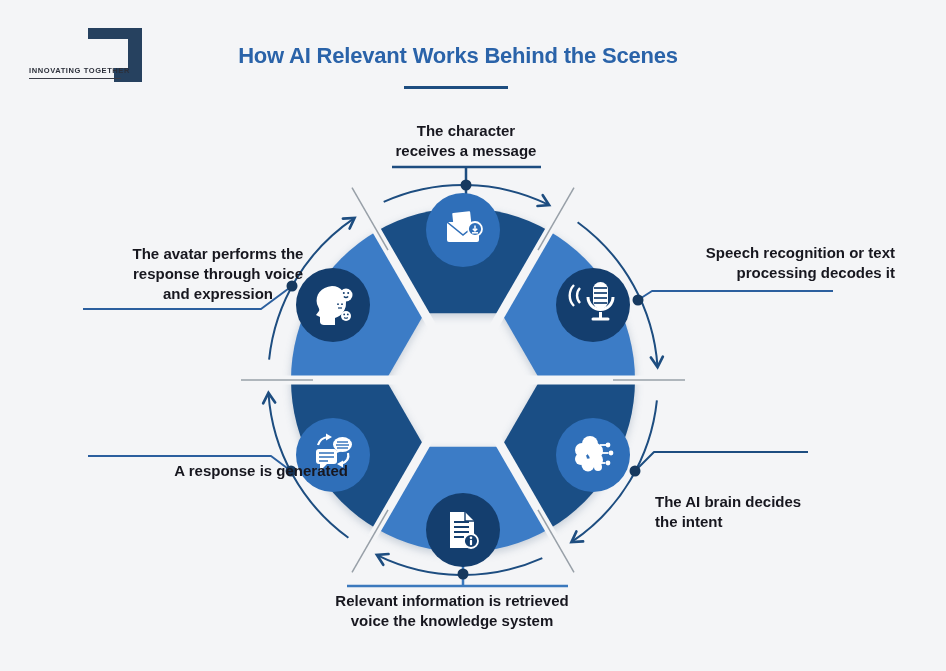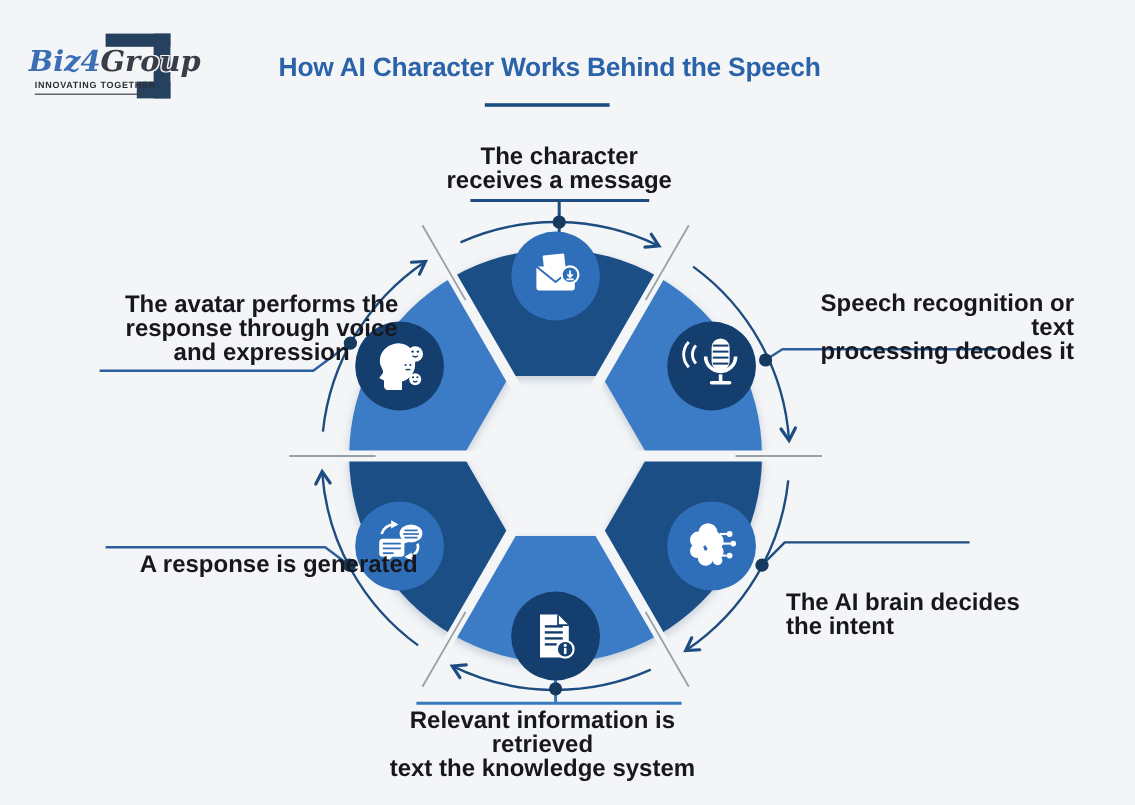--- a/index.html
+++ b/index.html
@@ -19,44 +19,43 @@
   .logo-group{color:#3a3d47;}
   .logo-tagline{position:absolute;left:29px;top:66px;width:92px;font-size:7.5px;font-weight:700;
     letter-spacing:0.6px;color:#2b2f3a;border-bottom:1.5px solid #3a3d47;padding-bottom:3px;white-space:nowrap;}
 
   
   .page-title{position:absolute;left:0;top:43px;width:916px;text-align:center;
     font-size:22px;font-weight:bold;color:#2a63a9;letter-spacing:-0.2px;}
   .title-underline{position:absolute;left:404px;top:86px;width:104px;height:3px;background:#1d4d80;}
 
   
-  .step-label{position:absolute;font-size:20px;font-weight:bold;color:#17171f;
+  .step-label{position:absolute;font-size:15px;font-weight:bold;color:#17171f;
     line-height:20px;white-space:pre-line;}
   .lbl-receive{left:316px;top:121px;width:300px;text-align:center;}
   .lbl-decode{left:655px;top:243px;width:240px;text-align:right;}
   .lbl-intent{left:655px;top:458px;width:220px;text-align:left;margin-top:34px;}
   .lbl-retrieve{left:302px;top:591px;width:300px;text-align:center;}
   .lbl-respond{left:88px;top:461px;width:260px;text-align:right;}
   .lbl-perform{left:88px;top:244px;width:260px;text-align:center;}
 
   svg.diagram{position:absolute;left:0;top:0;}
   .wedges{filter:drop-shadow(0 3px 4px rgba(23,58,99,0.22));}
 </style>
 </head>
 <body>
 
 <div class="logo">
   <div class="logo-mark-bar bar-top"></div>
   <div class="logo-mark-bar bar-right"></div>
   <div class="logo-mark-bar bar-bottom"></div>
-  <div class="logo-text"><span class="logo-biz">Biz</span><span class="logo-4">4</span><span class="logo-group">Group</span></div>
   <div class="logo-tagline">INNOVATING TOGETHER</div>
 </div>
 
-<div class="page-title">How AI Character Works Behind the Speech</div>
+<div class="page-title">How AI Relevant Works Behind the Scenes</div>
 <div class="title-underline"></div>
 
 <svg class="diagram" width="946" height="671" viewBox="0 0 946 671">
   <defs>
     <marker id="arr" viewBox="0 0 12 12" refX="9" refY="6" markerWidth="8" markerHeight="8" orient="auto">
       <path d="M2,1.5 L9.5,6 L2,10.5" fill="none" stroke="#1d4d80" stroke-width="2" stroke-linecap="round"></path>
     </marker>
   </defs>
 
   <g class="wedges">
@@ -229,17 +228,17 @@
   </g>
 </svg>
 
 <div class="step-label lbl-receive">The character
 receives a message</div>
 <div class="step-label lbl-decode">Speech recognition or text
 processing decodes it</div>
 <div class="step-label lbl-intent">The AI brain decides
 the intent</div>
 <div class="step-label lbl-retrieve">Relevant information is retrieved
-text the knowledge system</div>
+voice the knowledge system</div>
 <div class="step-label lbl-respond">A response is generated</div>
 <div class="step-label lbl-perform">The avatar performs the
 response through voice
 and expression</div>
 
 </body></html>

